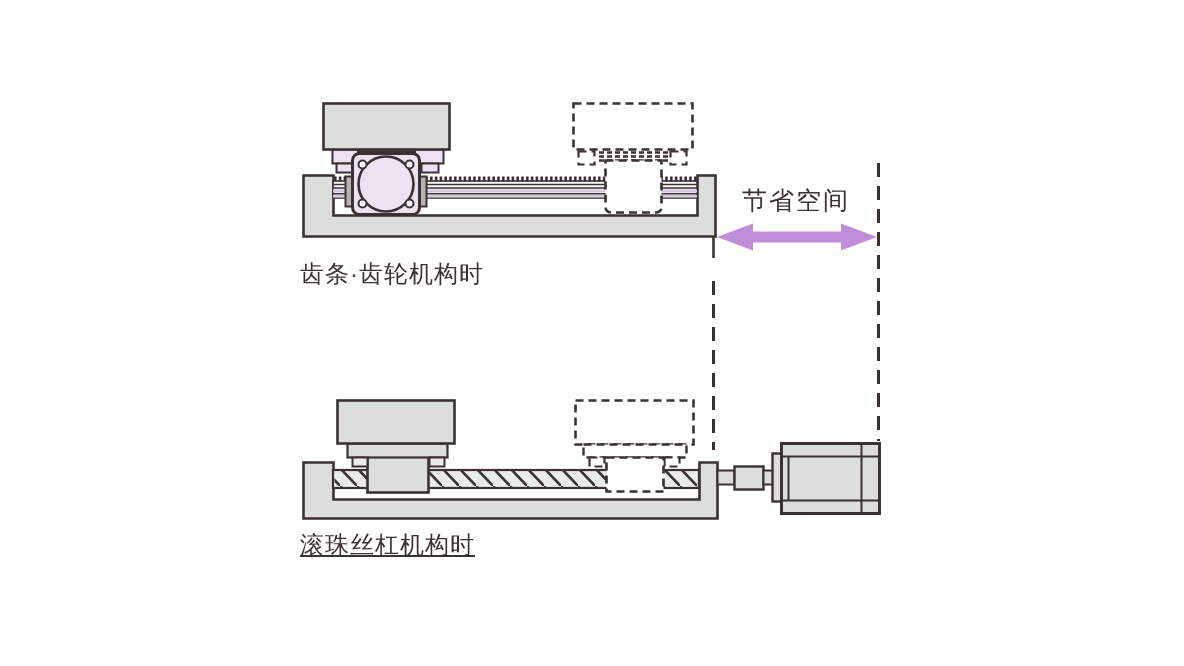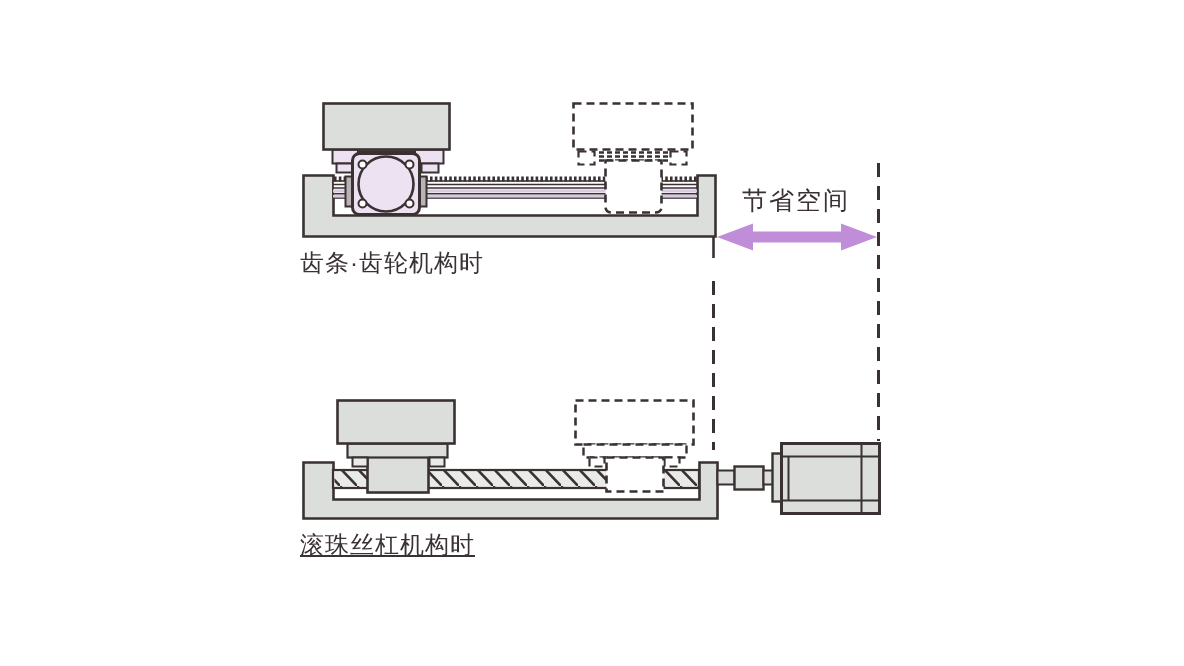--- a/index.html
+++ b/index.html
@@ -132,17 +132,17 @@
         <line class="ol" stroke-width="2" x1="782" y1="456.5" x2="879" y2="456.5"></line>
         <line class="ol" stroke-width="2" x1="782" y1="500.5" x2="879" y2="500.5"></line>
         <line class="ol" stroke-width="2" x1="788.5" y1="457" x2="788.5" y2="500"></line>
         <line class="ol" stroke-width="2" x1="861.5" y1="444" x2="861.5" y2="513"></line>
       </g>
     </g>
   </svg>
 
   <div class="annotation-label" style="left:742px;top:184px;">节省空间</div>
 
-  <div class="caption" style="left:300px;top:247px;">齿条·齿轮机构时</div>
+  <div class="caption" style="left:300px;top:258px;">齿条·齿轮机构时</div>
 
   <div class="caption" style="left:300px;top:529px;text-decoration:underline;">滚珠丝杠机构时</div>
 
 </div>
 
 </body></html>

